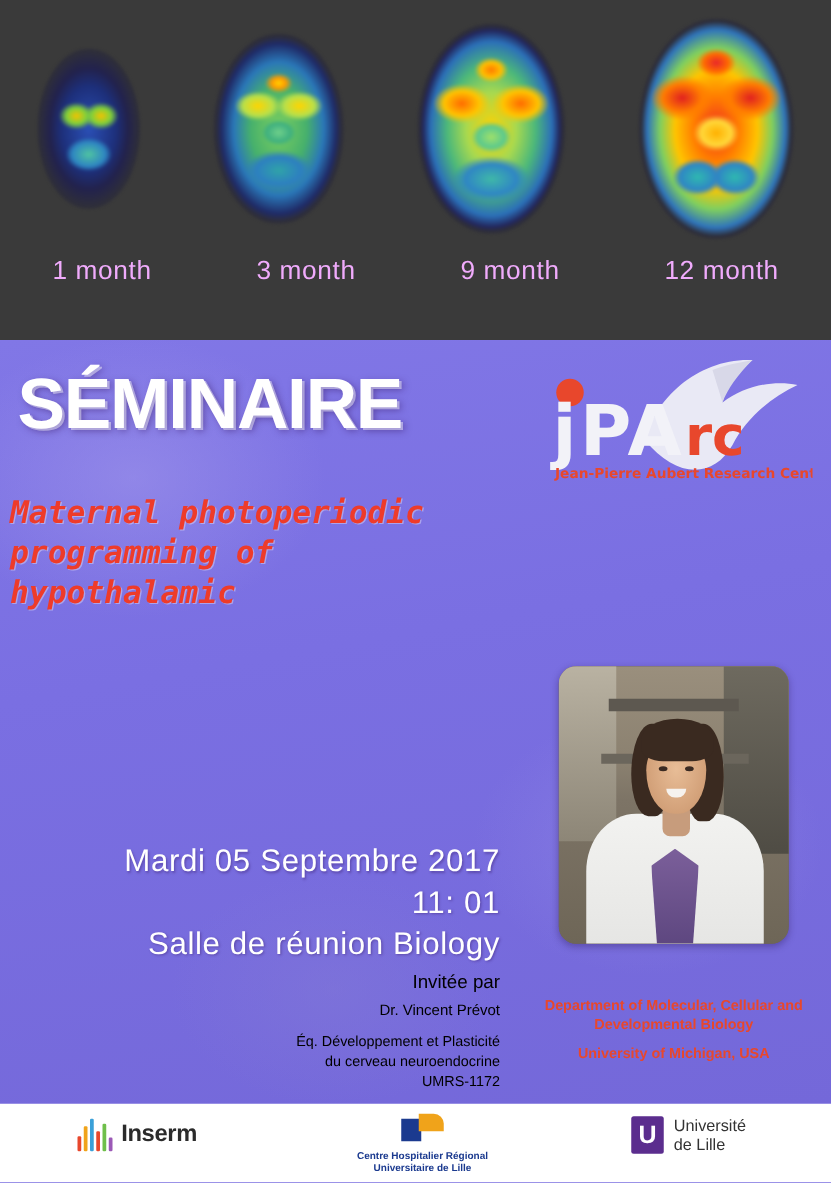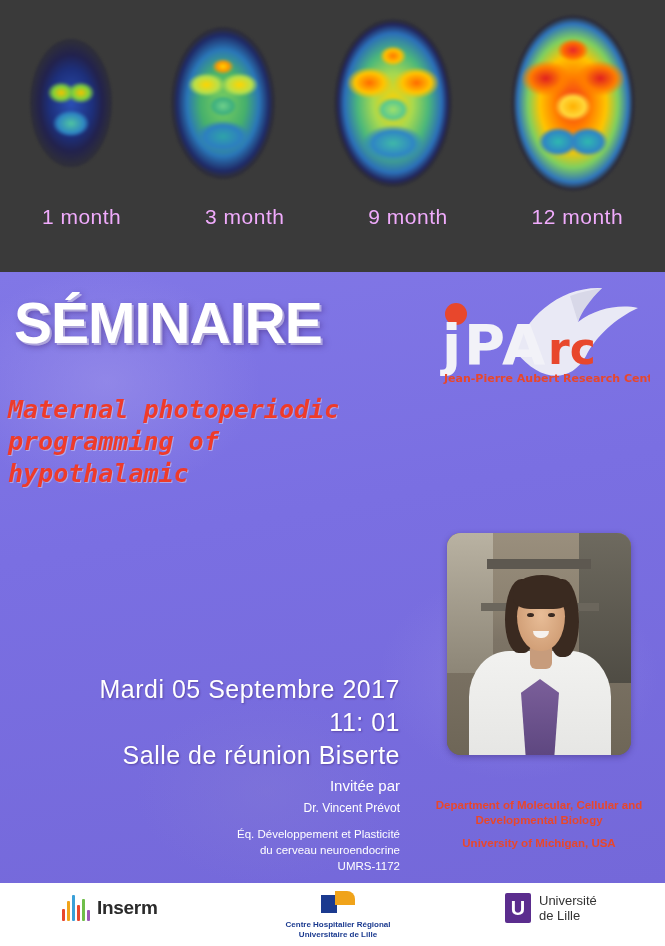--- a/index.html
+++ b/index.html
@@ -128,21 +128,21 @@
     color: #ffffff; font-size: 25px; line-height: 33px;
     letter-spacing: 0.5px;
     text-shadow: 1px 1px 2px rgba(60,30,110,0.45);
     margin-top: 48px;
   }
 
   
   .invited {
     position: absolute; top: 775px; left: 0; width: 424px;
     text-align: right; padding-right: 24px;
-    color: #ffffff;
+    color: #000000;
   }
   .invited .l1 { font-size: 15px; line-height: 21px; }
   .invited .l2 { font-size: 12px; line-height: 24px; margin-left: 25px; }
   .invited .small { font-size: 11.5px; line-height: 16px; margin-top: 6px; }
 
   
   .photo-frame {
     position: absolute; top: 533px; left: 447px;
     width: 184px; height: 222px;
     border-radius: 14px;
@@ -256,21 +256,21 @@
 
   <div class="talk-title">
     <span class="ln ln-1">Maternal photoperiodic</span>
     <span class="ln ln-2">programming of</span>
     <span class="ln ln-3">hypothalamic</span>
   </div>
 
   <div class="when">
     <div>Mardi 05 Septembre 2017</div>
     <div>11: 01</div>
-    <div>Salle de réunion  Biserte</div>
+    <div>Salle de réunion  Biology</div>
   </div>
 
   <div class="invited">
     <div class="l1">Invitée par</div>
     <div class="l2">Dr. Vincent Prévot</div>
     <div class="small">Éq. Développement et Plasticité</div>
     <div class="small" style="margin-top:0">du cerveau neuroendocrine</div>
     <div class="small" style="margin-top:0">UMRS-1172</div>
   </div>
 

